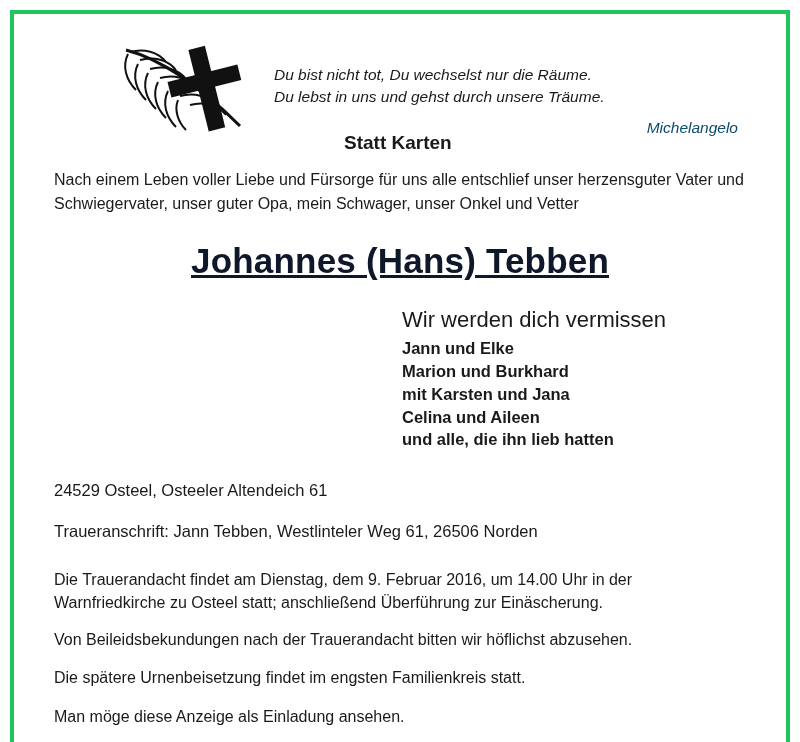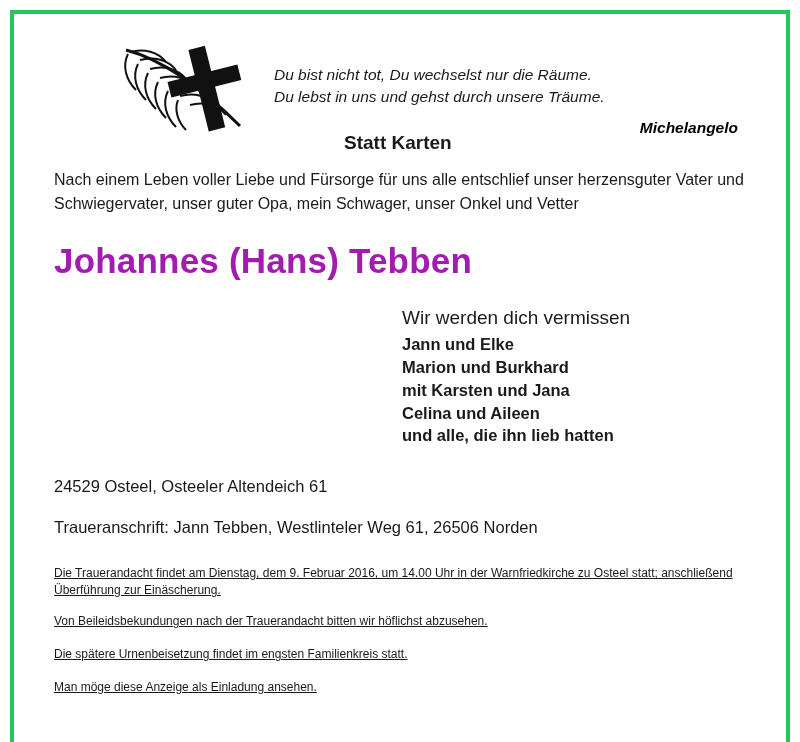--- a/index.html
+++ b/index.html
@@ -64,22 +64,21 @@
     color: #1a1a1a;
     white-space: nowrap;
   }
   .verse-author {
     font-style: italic;
     font-size: 15.5px;
     line-height: 1.45;
     margin-top: 8px;
     text-align: right;
     padding-right: 8px;
-    color: #000000;
-    font-weight: bold;
+    color: #0c4a6e;
   }
 
   
   .statt-karten {
     font-weight: bold;
     font-size: 19px;
     padding-left: 290px;
     margin-top: -6px;
     margin-bottom: 14px;
   }
@@ -87,42 +86,43 @@
   
   .intro {
     font-size: 16px;
     line-height: 1.48;
     text-align: left;
     margin: 0 0 6px 0;
   }
 
   
   .name {
-    text-align: left;
+    text-align: center;
     font-weight: bold;
     font-size: 35px;
     letter-spacing: 0.2px;
     margin: 26px 0 4px 0;
-    color: #a21caf;
+    color: #0f172a;
+    text-decoration: underline;
   }
   .dates {
     text-align: center;
     font-size: 16.5px;
     margin: 0 0 4px 0;
   }
   .dates .birth { margin-right: 42px; }
   .dates .sym { font-size: 15px; }
 
   
   .family {
     margin-top: 26px;
     padding-left: 348px;
   }
   .family .lead {
-    font-size: 19px;
+    font-size: 22px;
     margin-bottom: 4px;
   }
   .family .member {
     font-weight: bold;
     font-size: 16.5px;
     line-height: 1.38;
   }
 
   
   .addr {
@@ -132,24 +132,23 @@
   .addr2 {
     font-size: 16.5px;
     margin-top: 22px;
   }
 
   
   .details {
     margin-top: 28px;
   }
   .details p {
-    font-size: 12px;
+    font-size: 16px;
     line-height: 1.42;
     margin: 0 0 16px 0;
-    text-decoration: underline;
   }
   .details p.tight {
     margin-bottom: 14px;
   }
 </style>
 </head>
 <body>
 
 <div class="page">
   <div class="obituary">

